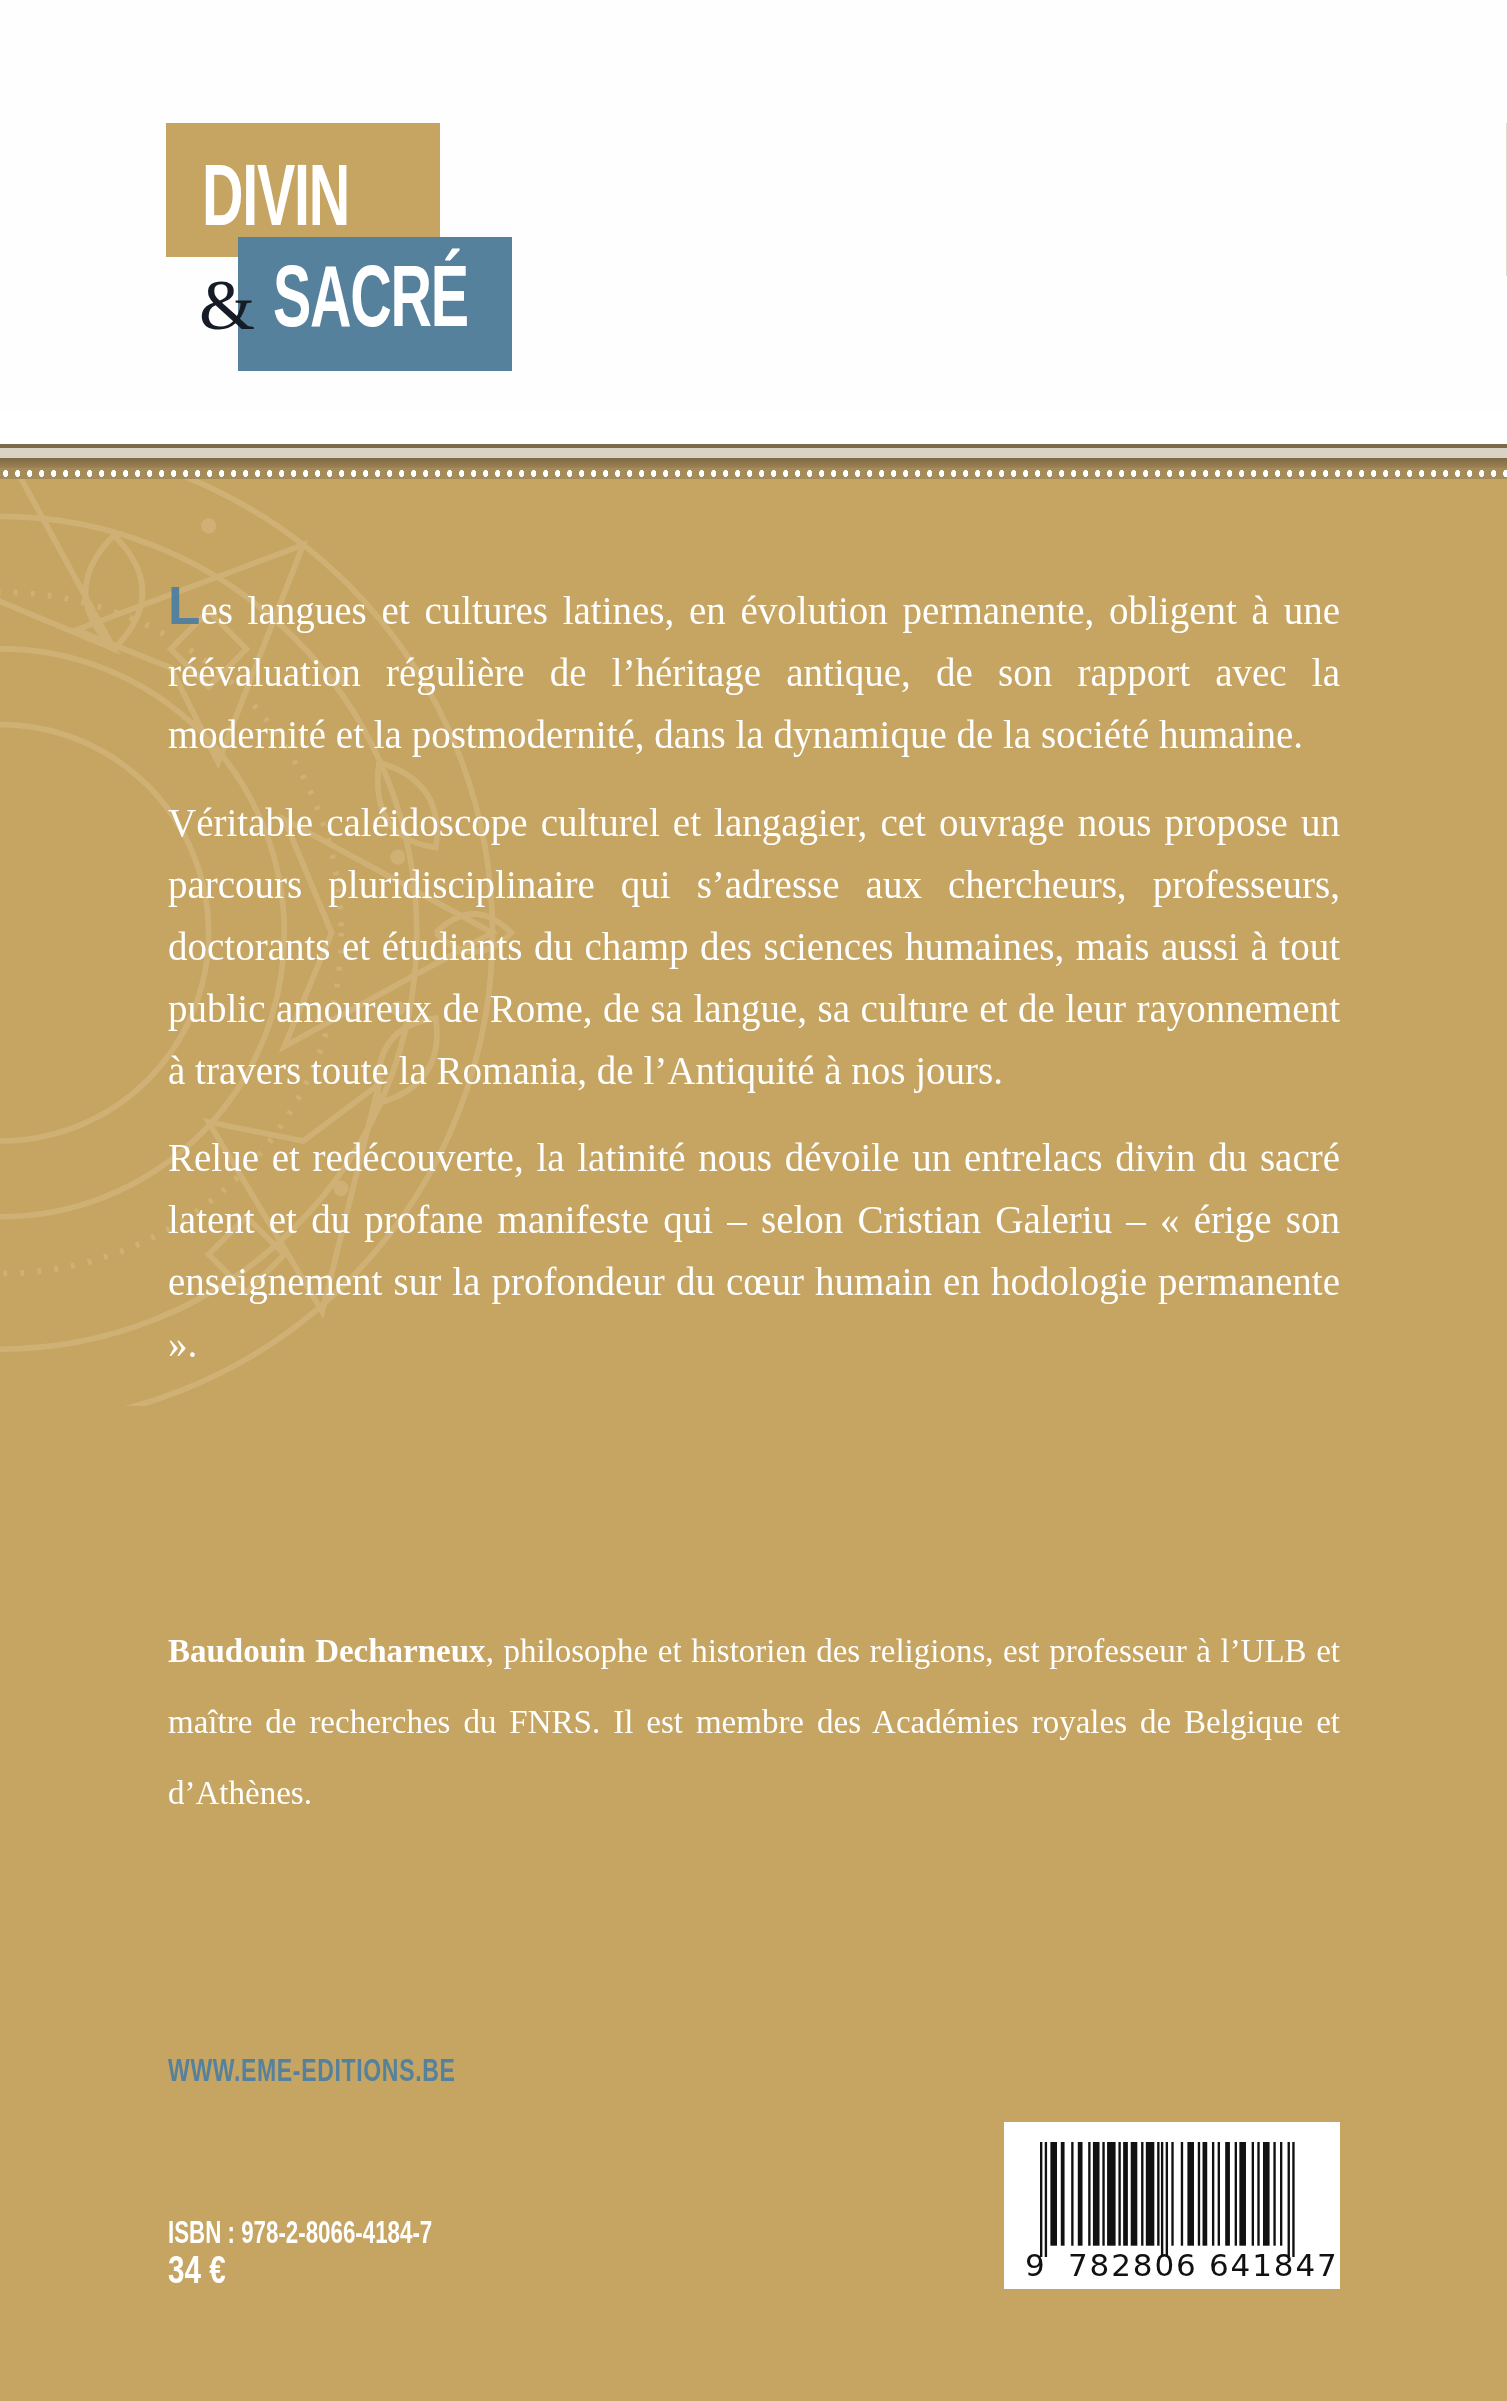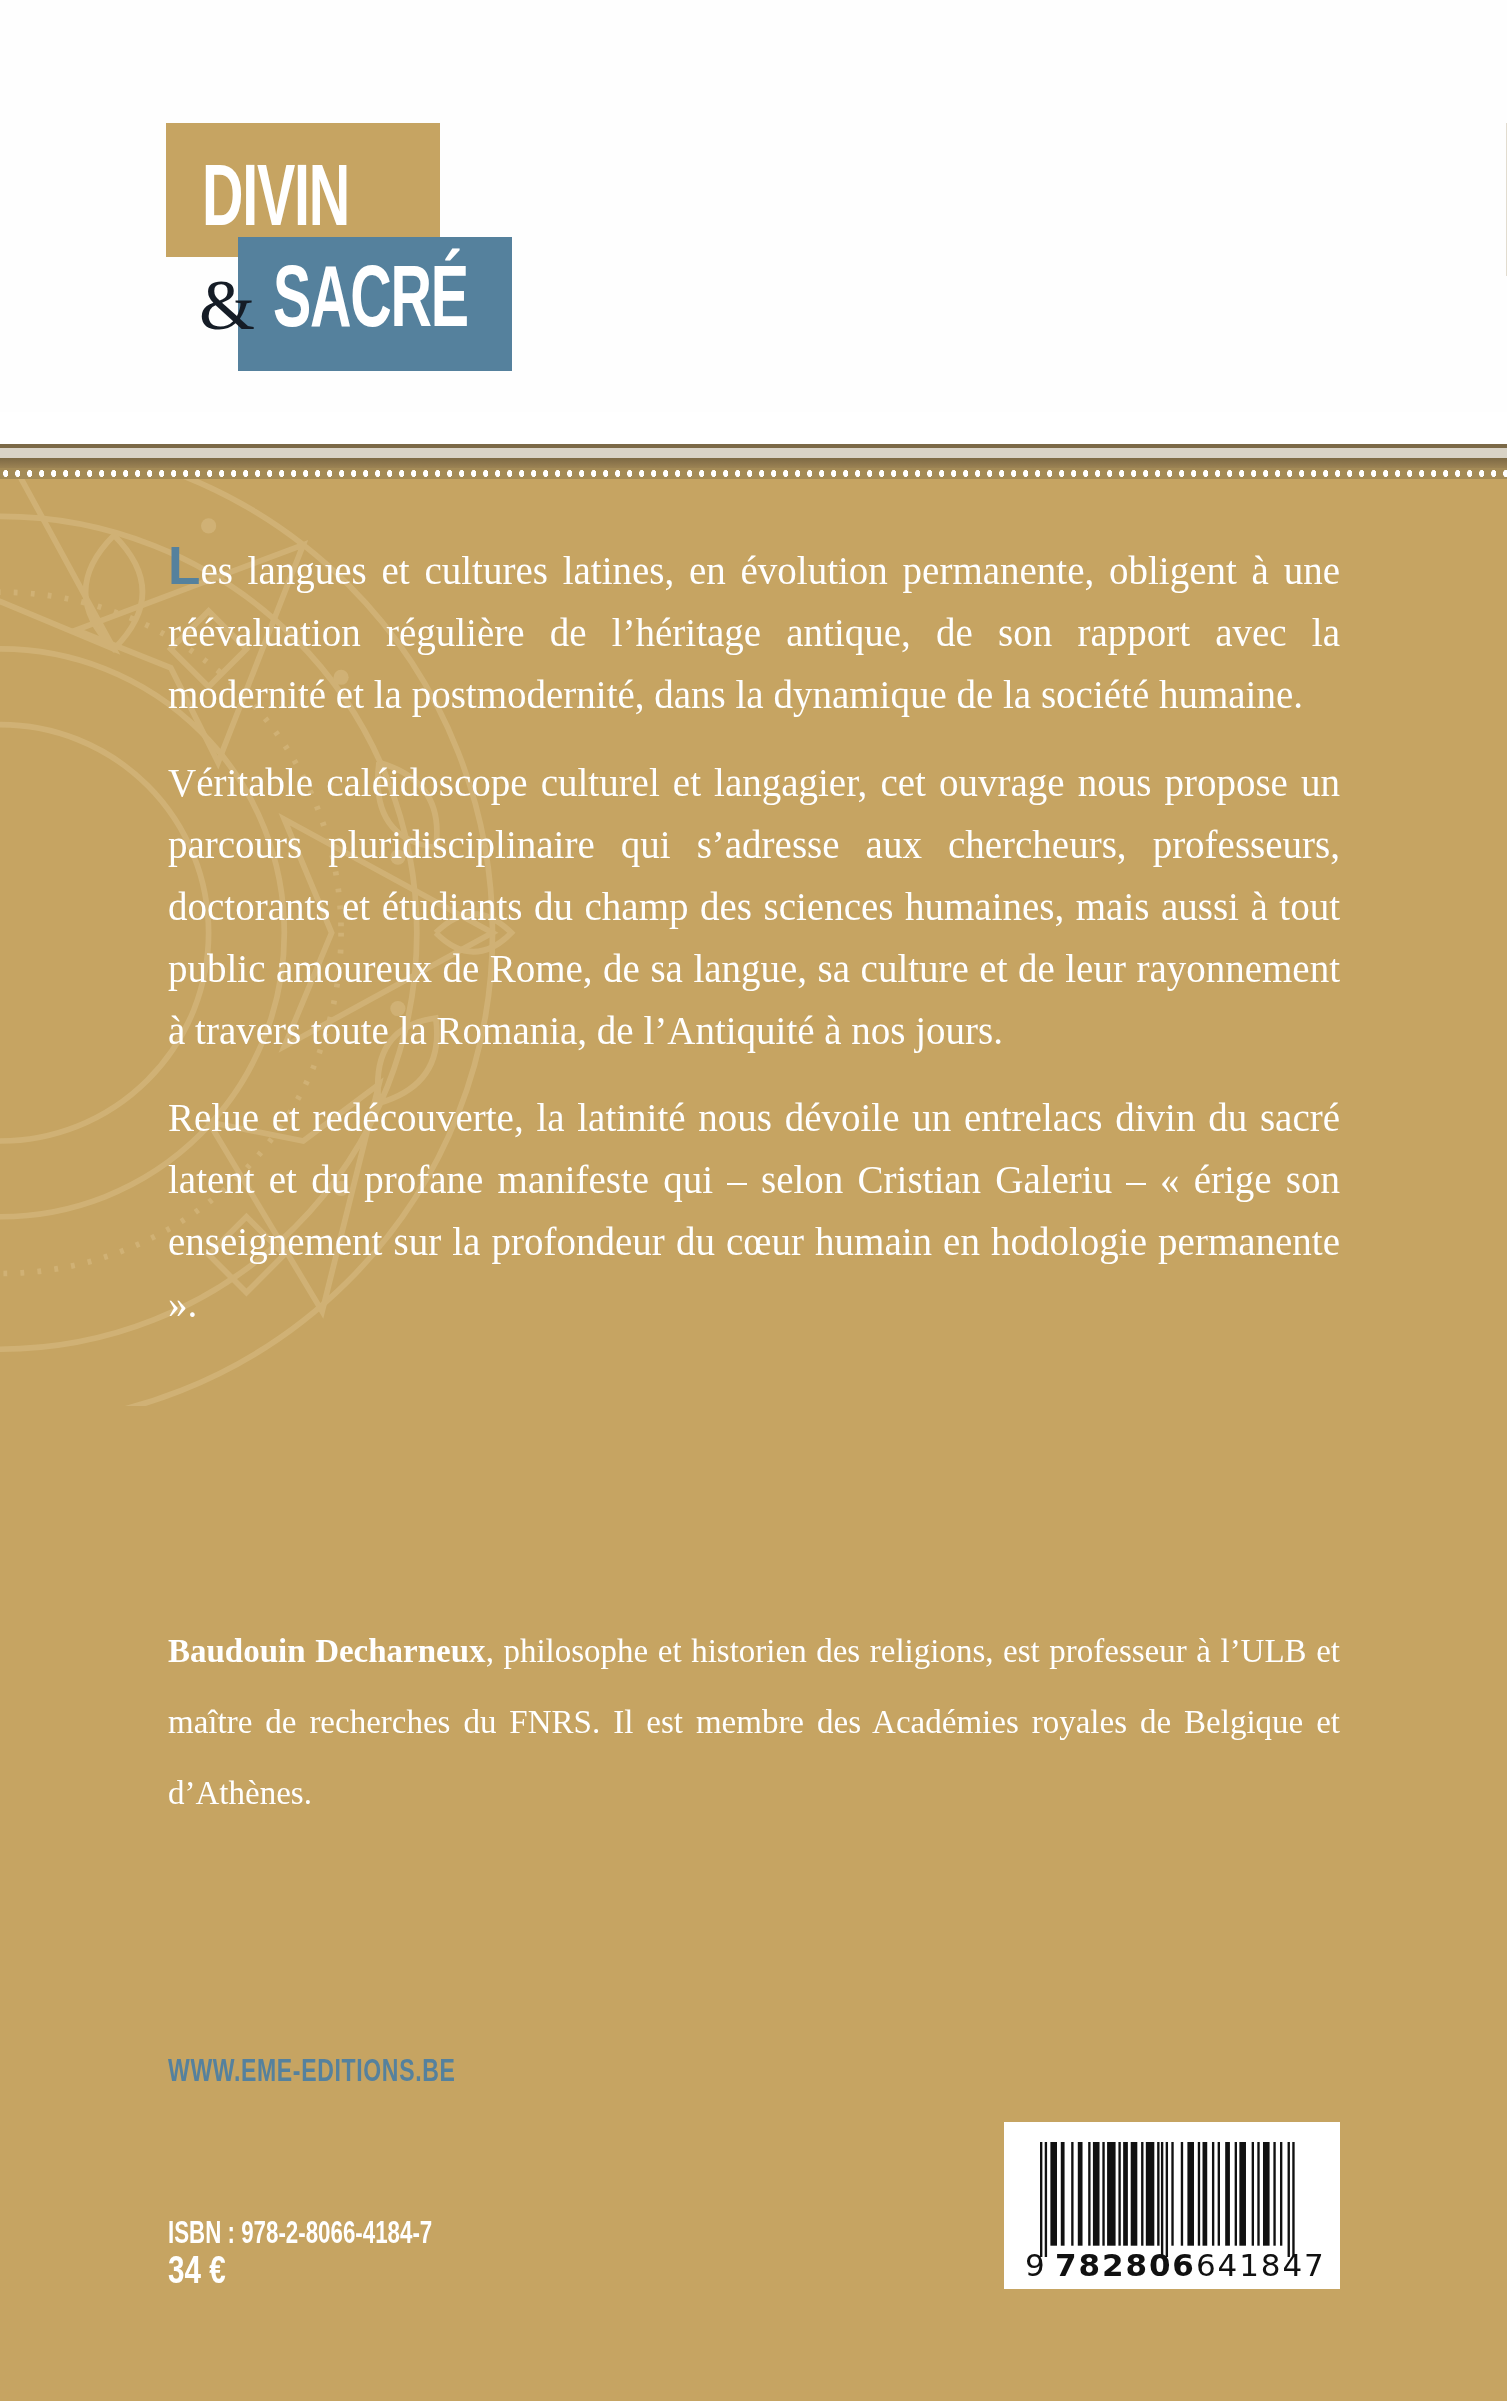--- a/index.html
+++ b/index.html
@@ -117,21 +117,21 @@
   }
 
   .text-block {
     position: absolute;
     left: 168px;
     width: 1172px;
     color: #ffffff;
     text-align: justify;
   }
   .blurb {
-    top: 540px;
+    top: 580px;
     font-size: 39px;
     line-height: 62px;
   }
   .blurb p {
     margin: 0 0 25.6px 0;
     text-align: justify;
   }
   .dropcap {
     font-family: "Liberation Sans", "DejaVu Sans", sans-serif;
     font-weight: bold;
@@ -199,21 +199,21 @@
     position: absolute;
     left: 21px; top: 125px;
     font-family: "DejaVu Sans", "Liberation Sans", sans-serif;
     font-size: 31px;
     color: #111;
     letter-spacing: 0.9px;
     white-space: nowrap;
   }
   .barcode-digits span { display: inline-block; }
   .bd-first { width: 28px; }
-  .bd-left { width: 127px; margin-left: 2px; letter-spacing: 1.9px; font-weight: bold; }
+  .bd-left { width: 127px; margin-left: 15px; letter-spacing: 1.9px; }
   .bd-right { margin-left: 14px; letter-spacing: 1.9px; }
 </style>
 </head>
 <body>
 
 <div class="top-area">
   <div class="edge-line"></div>
   <div class="logo-gold"></div>
   <div class="logo-blue"></div>
   <div class="logo-divin">DIVIN</div>

